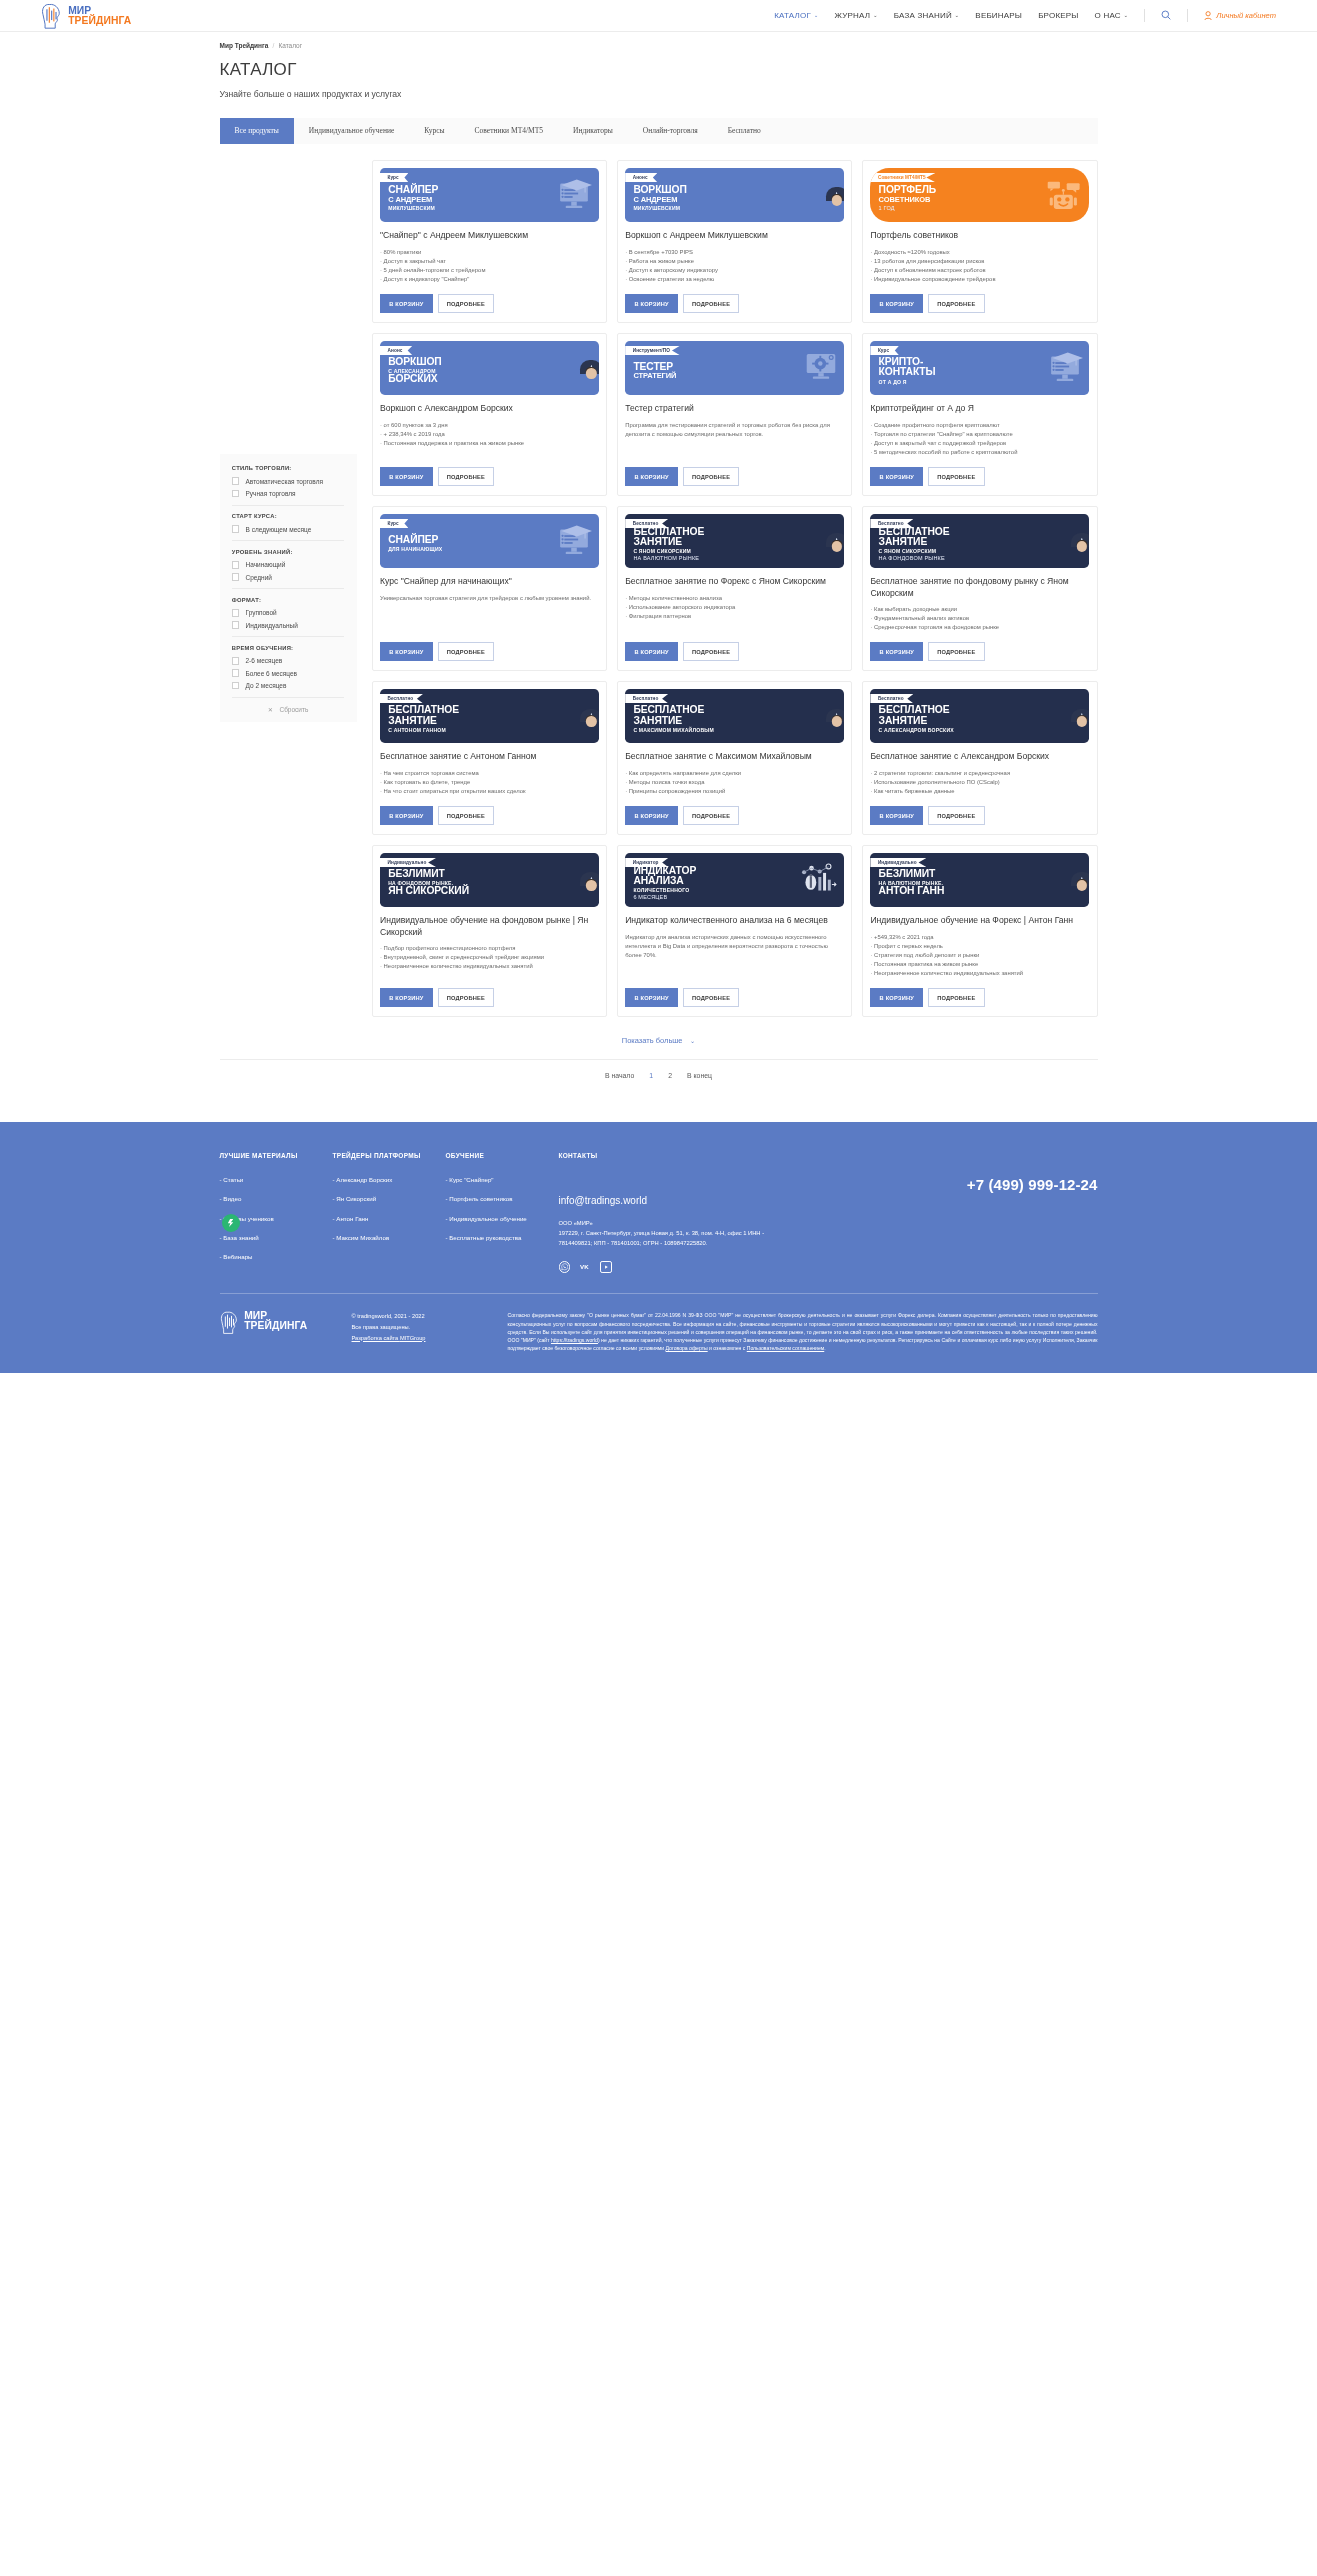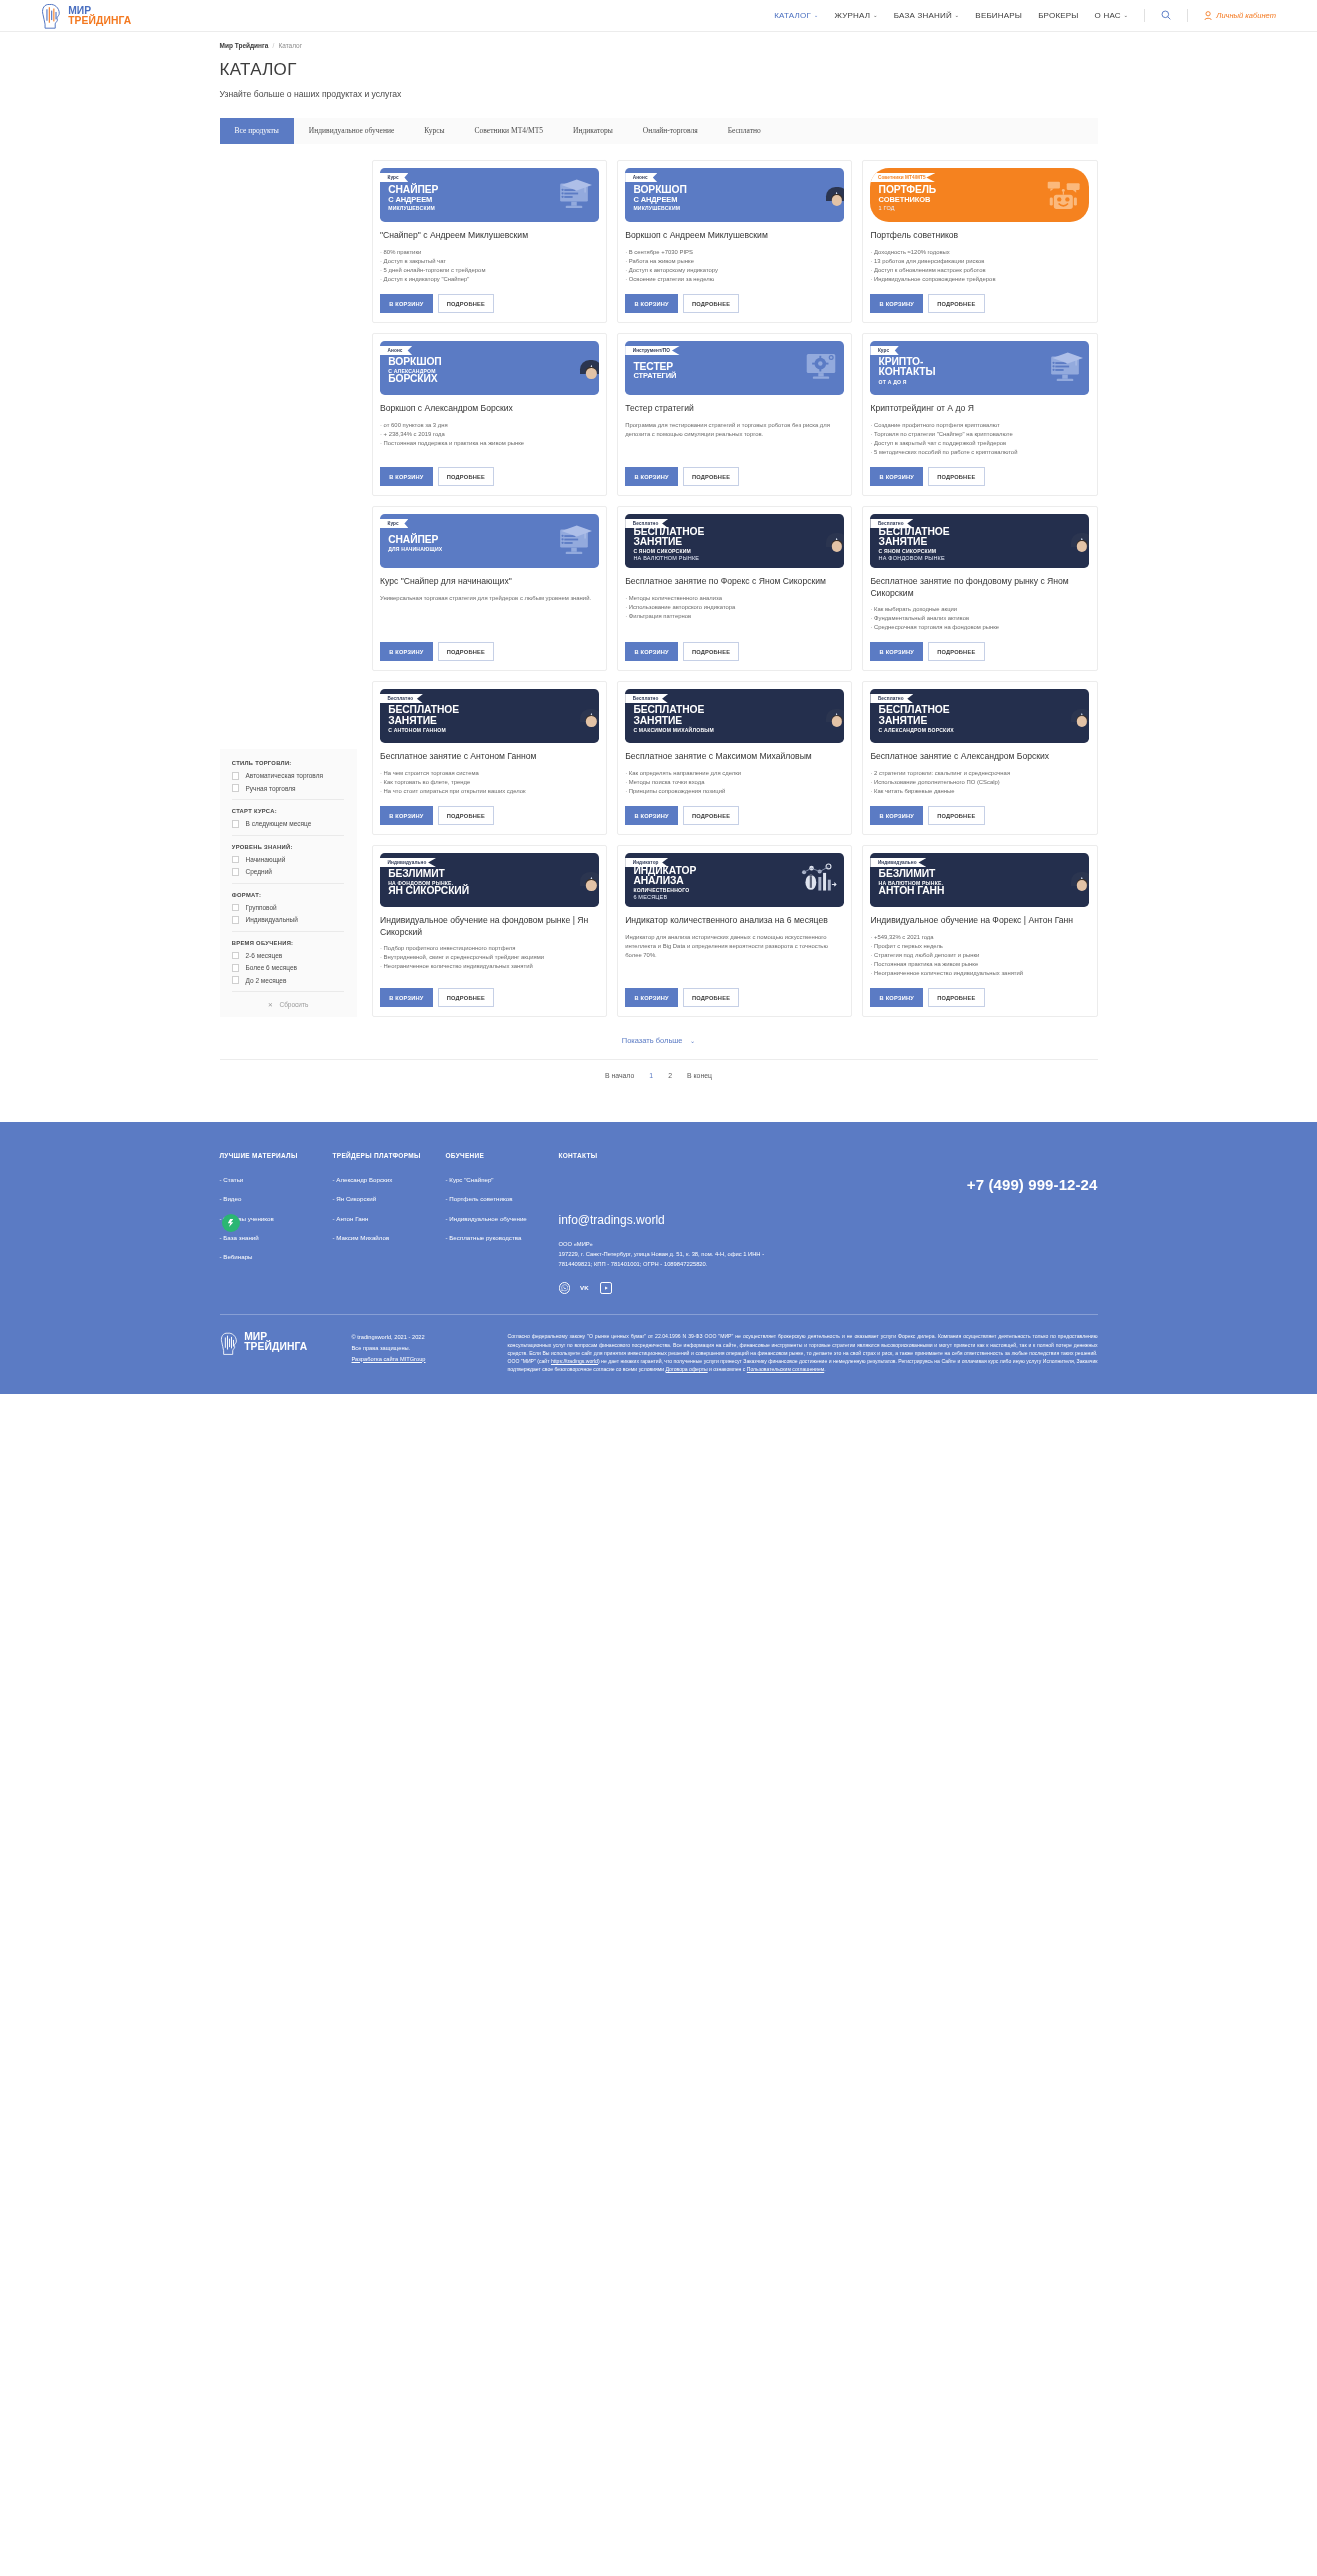--- a/index.html
+++ b/index.html
@@ -56,21 +56,21 @@
 
   
   .tabs { display: flex; margin-top: 19px; background: #fafafa; font-family: Liberation Serif, serif; }
   .tab {
     font-size: 7.5px; color: #4c4c4c; padding: 8.2px 15px; cursor: pointer;
     white-space: nowrap; display:flex; align-items:center; justify-content:center;
   }
   .tab.active { background: #5b7bc4; color: #fff; min-width: 67px; }
 
   
-  .content { display: flex; gap: 15px; margin-top: 16px; align-items: flex-end; }
+  .content { display: flex; gap: 15px; margin-top: 16px; align-items: center; }
 
   
   .filters { width: 137px; background: #fafafa; padding: 11px 12.3px 9.6px; flex: 0 0 137px; }
   .f-group + .f-group { border-top: 0.7px solid #eaeaea; margin-top: 7.5px; padding-top: 7.5px; }
   .f-title { font-size: 5.8px; letter-spacing: 0.3px; font-weight: 700; color: #444; text-transform: uppercase; margin-bottom: 6.2px; }
   .f-row { display: flex; align-items: center; gap: 6.2px; margin-bottom: 4.8px; cursor: pointer; }
   .f-box { width: 7.5px; height: 7.5px; border: 0.7px solid #cfcfcf; background: #fff; flex: 0 0 7.5px; }
   .f-label { font-size: 6.5px; color: #4b4b4b; }
   .f-reset { border-top: 0.7px solid #eaeaea; margin-top: 7.5px; padding-top: 8.2px; text-align: center; color: #9b9b9b; font-size: 6.5px; cursor: pointer; }
   .f-reset .x { font-size: 6.2px; margin-right: 4.8px; }
@@ -133,21 +133,21 @@
   .pager .cur { color: #5b7bc4; }
 
   
   .footer { background: #5b7bc4; color: #fff; margin-top: 43px; padding: 30px 0 0; }
   .fcols { display: flex; }
   .fcol { width: 113px; }
   .fcol.contacts { width: auto; flex: 1; }
   .fcol h4 { font-size: 6.5px; letter-spacing: 0.3px; text-transform: uppercase; font-weight: 700; margin-bottom: 17px; }
   .fcol a { display: block; font-size: 6.2px; color: #fff; text-decoration: none; margin-bottom: 12.3px; cursor: pointer; }
   .fphone { font-size: 15px; font-weight: 700; letter-spacing: 0.1px; text-align: right; }
-  .fmail { font-size: 12px; margin-top: 20px; }
+  .fmail { font-size: 10px; margin-top: 2px; }
   .faddr { font-size: 5.8px; line-height: 1.75; margin-top: 11.7px; max-width: 209px; }
   .fsocial { display: flex; gap: 9px; margin-top: 13px; }
   .sico { width: 11.7px; height: 11.7px; border: 0.7px solid #fff; border-radius: 50%; display:flex; align-items:center; justify-content:center; font-size: 5.5px; cursor: pointer; }
   .sico.sq { border-radius: 2.1px; }
   .sico.noborder { border: none; font-size: 9.6px; font-weight: 700; }
 
   .fbottom { border-top: 0.7px solid rgba(255,255,255,.28); margin-top: 20.6px; padding: 17px 0 20.6px; display: flex; gap: 19px; }
   .fb-logo { width: 113px; display:flex; align-items:flex-start; gap:4.1px; }
   .fb-logo .logo-text .l1, .fb-logo .logo-text .l2 { color: #fff; }
   .fb-copy { width: 137px; font-size: 5.7px; line-height: 1.85; }

